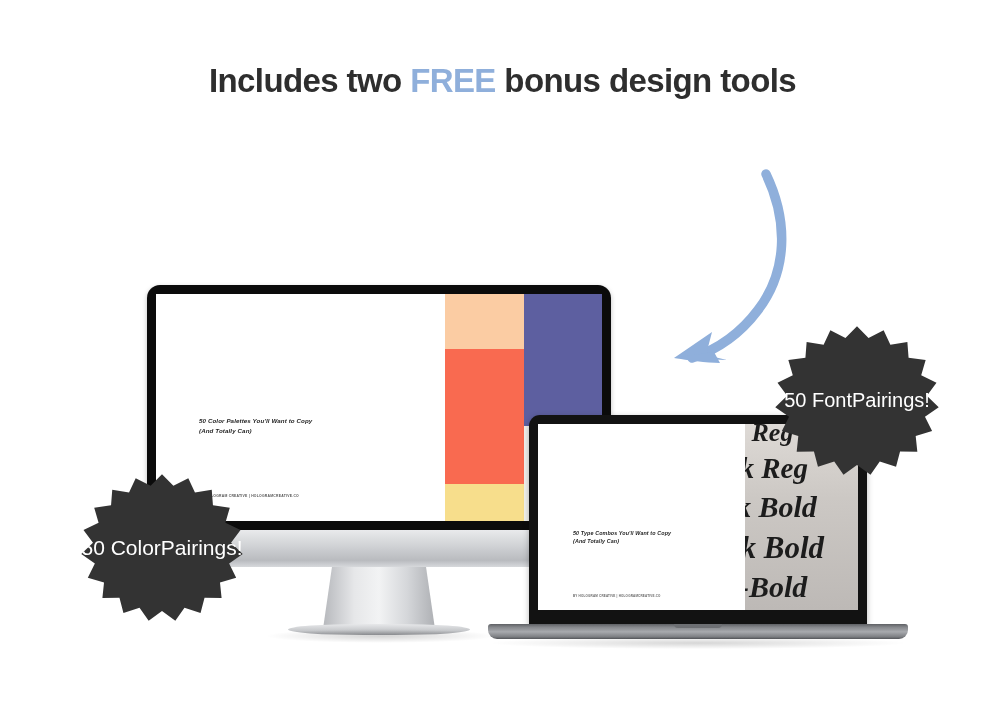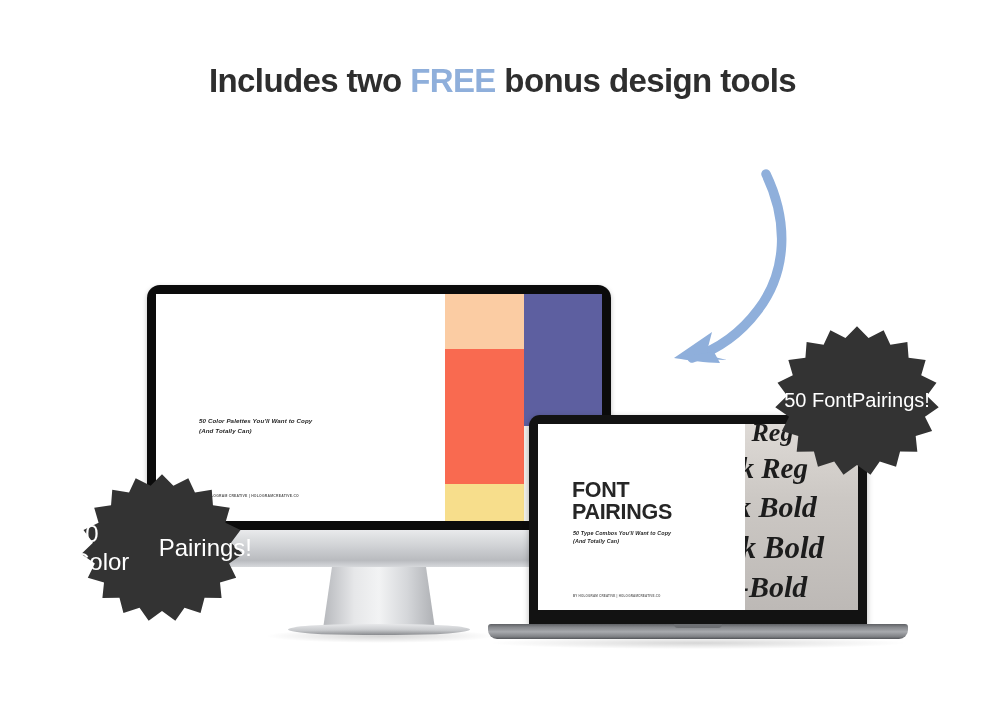--- a/index.html
+++ b/index.html
@@ -189,21 +189,21 @@
     width:100%; height:100%;
     display:flex; flex-direction:row;
     align-items:center; justify-content:center;
     color:#ffffff;
     font-weight:normal;
     text-align:left;
     line-height:1.18;
     pointer-events:none;
   }
   #badge-color { left:72px; top:466px; width:180px; height:164px; }
-  #badge-color .label { font-size:24px; }
+  #badge-color .label { font-size:21px; }
   #badge-font  { left:766px; top:318px; width:182px; height:166px; }
   #badge-font .label { font-size:20px; }
 </style>
 </head>
 <body>
 
 <div id="headline">
   <span class="l1"><span>Includes two </span><span class="free">FREE</span><span> bonus design tools</span></span>
 </div>
 
@@ -248,24 +248,20 @@
       <div id="lap-doc">
 
         <div id="lap-photo">
             <div class="spec" style="top: -6px; left: -26px; font-size: 26px;">ok Reg</div>
             <div class="spec" style="top: 28px; left: -20px; font-size: 29px;">ok Reg</div>
             <div class="spec" style="top: 66px; left: -24px; font-size: 30px;">ok Bold</div>
             <div class="spec" style="top: 106px; left: -20px; font-size: 31px;">ok Bold</div>
             <div class="spec" style="top: 146px; left: -26px; font-size: 30px;">X-Bold</div>
           </div>
 
-        <div id="lap-title">
-          <div>FONT</div>
-          <div>PAIRINGS</div>
-        </div>
 
         <div id="lap-sub">
           <div>50 Type Combos You'll Want to Copy</div>
           <div>(And Totally Can)</div>
         </div>
 
         <div id="lap-foot">BY HOLOGRAM CREATIVE  |  HOLOGRAMCREATIVE.CO</div>
       </div>
     </div>
   </div>

